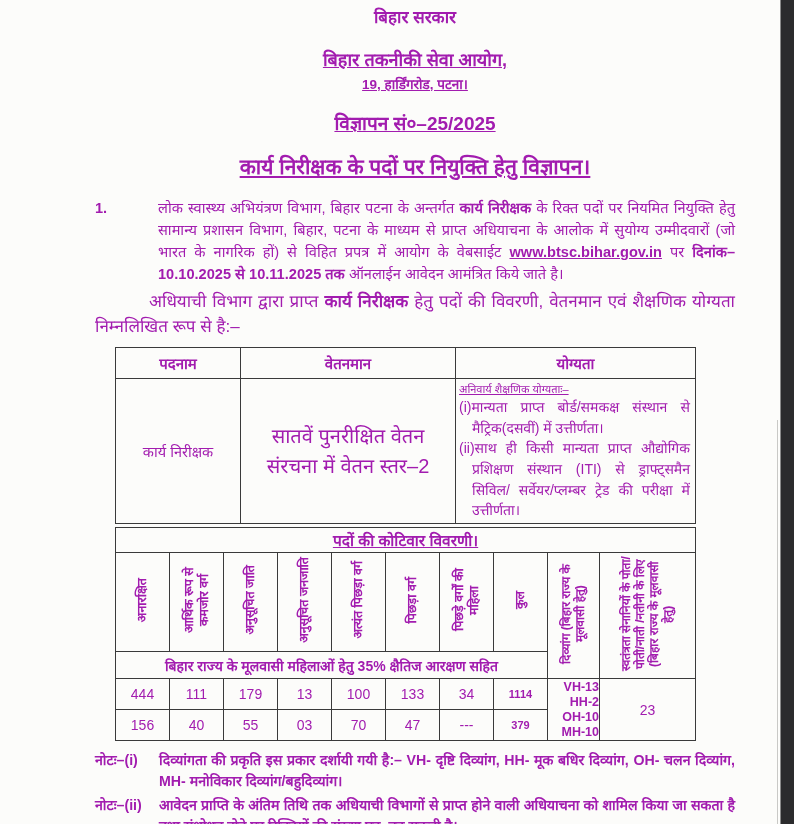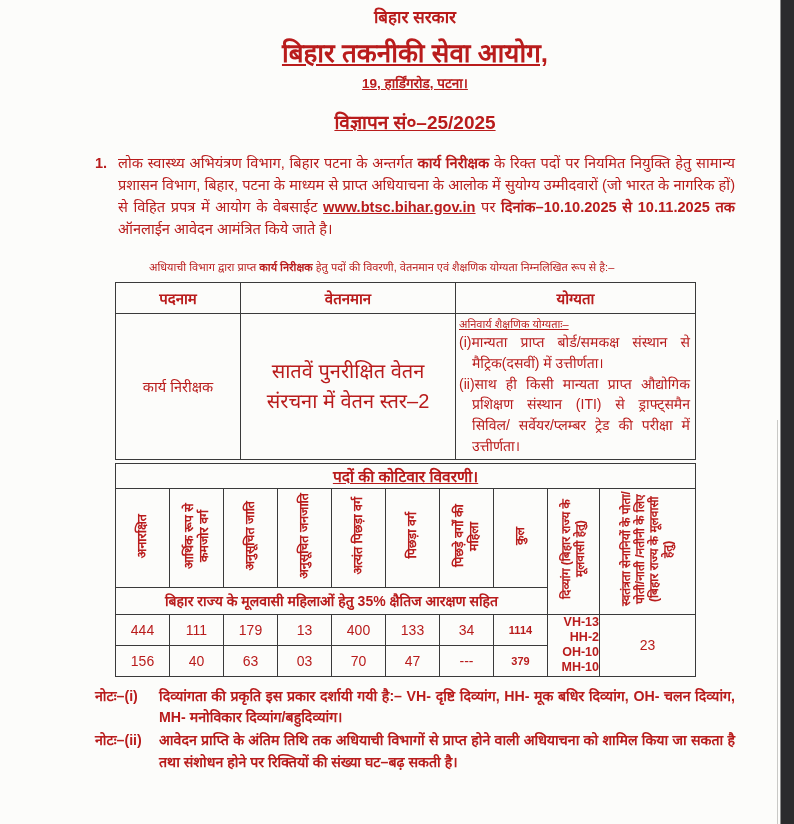--- a/index.html
+++ b/index.html
@@ -1,43 +1,43 @@
 <!DOCTYPE html>
 <html lang="hi"><head>
 <meta charset="utf-8">
 <style>
   html,body { margin:0; padding:0; background:#ffffff; }
   .page {
     position:relative; width:794px; height:824px; overflow:hidden;
-    background:#fcfcfa; color:#b91c1c;
+    background:#fcfcfa; color:#a21caf;
     font-family:"Liberation Sans","DejaVu Sans",sans-serif;
   }
   .scan-strip {
     position:absolute; top:0; right:0; width:13px; height:100%;
     background:#2b2b2d; border-left:1px solid #8a8a8a;
   }
   .scan-line {
     position:absolute; top:420px; right:16px; width:1px; height:404px;
     background:#c9c9c6;
   }
   .content { position:absolute; left:95px; top:5px; width:640px; }
 
   
   .doc-header { text-align:center; }
   .h-govt  { font-size:17px; font-weight:700; }
-  .h-org   { font-size:26px; font-weight:700; text-decoration:underline; margin-top:6px; }
+  .h-org   { font-size:18px; font-weight:700; text-decoration:underline; margin-top:19px; }
   .h-addr  { font-size:13.5px; font-weight:700; text-decoration:underline; margin-top:4px; }
   .h-advt  { font-size:19px; font-weight:700; text-decoration:underline; margin-top:17px; }
   .h-title { font-size:21px; font-weight:700; text-decoration:underline; margin-top:16px; }
 
   
   .para1 { display:flex; margin-top:18px; font-size:14.6px; line-height:1.5; }
   .para1 .num { font-weight:700; width:23px; flex:none; }
-  .para1 .ptext { flex:1; text-align:justify; }
-  .para2 { margin-top:18px; font-size:11px; line-height:1.5; text-indent:54px; text-align:justify; }
+  .para1 .ptext { flex:1; text-align:justify;margin-left:40px; }
+  .para2 { margin-top:3px; font-size:17px; line-height:1.5; text-indent:54px; text-align:justify; }
   .b { font-weight:700; }
   .u { text-decoration:underline; }
 
   
   table.t1 { border-collapse:collapse; table-layout:fixed; width:580px; margin:7px 0 0 20px; }
   .t1 td { border:1.6px solid #3a3a3a; }
   .t1 .th { font-size:15px; font-weight:700; height:28px; text-align:center; vertical-align:middle; }
   .t1 .post { text-align:center; vertical-align:middle; font-size:14.5px; }
   .t1 .pay  { text-align:center; vertical-align:middle; font-size:20px; padding:0 14px; line-height:1.5; }
   .t1 .qual { vertical-align:top; padding:2px 5px 2px 3px; font-size:14px; line-height:1.48; height:108px; }
@@ -75,20 +75,21 @@
   <div class="scan-line"></div>
   <div class="scan-strip"></div>
 
   <div class="content">
 
     <div class="doc-header">
       <div class="h-govt">बिहार सरकार</div>
       <div class="h-org">बिहार तकनीकी सेवा आयोग,</div>
       <div class="h-addr">19, हार्डिंगरोड, पटना।</div>
       <div class="h-advt">विज्ञापन सं०–25/2025</div>
+      <div class="h-title">कार्य निरीक्षक के पदों पर नियुक्ति हेतु विज्ञापन।</div>
     </div>
 
     <div class="para1">
       <span class="num">1.</span>
       <span class="ptext"><span>लोक स्वास्थ्य अभियंत्रण विभाग, बिहार पटना के अन्तर्गत </span><span class="b">कार्य निरीक्षक</span><span> के रिक्त पदों पर नियमित नियुक्ति हेतु सामान्य प्रशासन विभाग, बिहार, पटना के माध्यम से प्राप्त अधियाचना के आलोक में सुयोग्य उम्मीदवारों (जो भारत के नागरिक हों) से विहित प्रपत्र में आयोग के वेबसाईट </span><span class="b u">www.btsc.bihar.gov.in</span><span> पर </span><span class="b">दिनांक–10.10.2025 से 10.11.2025 तक</span><span> ऑनलाईन आवेदन आमंत्रित किये जाते है।</span></span>
     </div>
 
     <div class="para2"><span>अधियाची विभाग द्वारा प्राप्त </span><span class="b">कार्य निरीक्षक</span><span> हेतु पदों की विवरणी, वेतनमान एवं शैक्षणिक योग्यता निम्नलिखित रूप से है:–</span></div>
 
     <table class="t1">
@@ -145,36 +146,36 @@
         <td class="vcell" rowspan="2"><div class="vh tall">स्वतंत्रता सेनानियों के पोता/पोती/नाती /नतीनी के लिए (बिहार राज्य के मूलवासी हेतु)</div></td>
       </tr>
       <tr>
         <td class="sub-cell" colspan="8">बिहार राज्य के मूलवासी महिलाओं हेतु 35% क्षैतिज आरक्षण सहित</td>
       </tr>
       <tr>
         <td class="dcell">444</td>
         <td class="dcell">111</td>
         <td class="dcell">179</td>
         <td class="dcell">13</td>
-        <td class="dcell">400</td>
+        <td class="dcell">100</td>
         <td class="dcell">133</td>
         <td class="dcell">34</td>
         <td class="dcell total">1114</td>
         <td class="divy-vals" rowspan="2">
           <div>VH-13</div>
           <div>HH-2</div>
           <div>OH-10</div>
           <div>MH-10</div>
         </td>
         <td class="dcell" rowspan="2">23</td>
       </tr>
       <tr>
         <td class="dcell">156</td>
         <td class="dcell">40</td>
-        <td class="dcell">63</td>
+        <td class="dcell">55</td>
         <td class="dcell">03</td>
         <td class="dcell">70</td>
         <td class="dcell">47</td>
         <td class="dcell">---</td>
         <td class="dcell total">379</td>
       </tr>
     </tbody>
       </table>
 
     <div class="notes">

